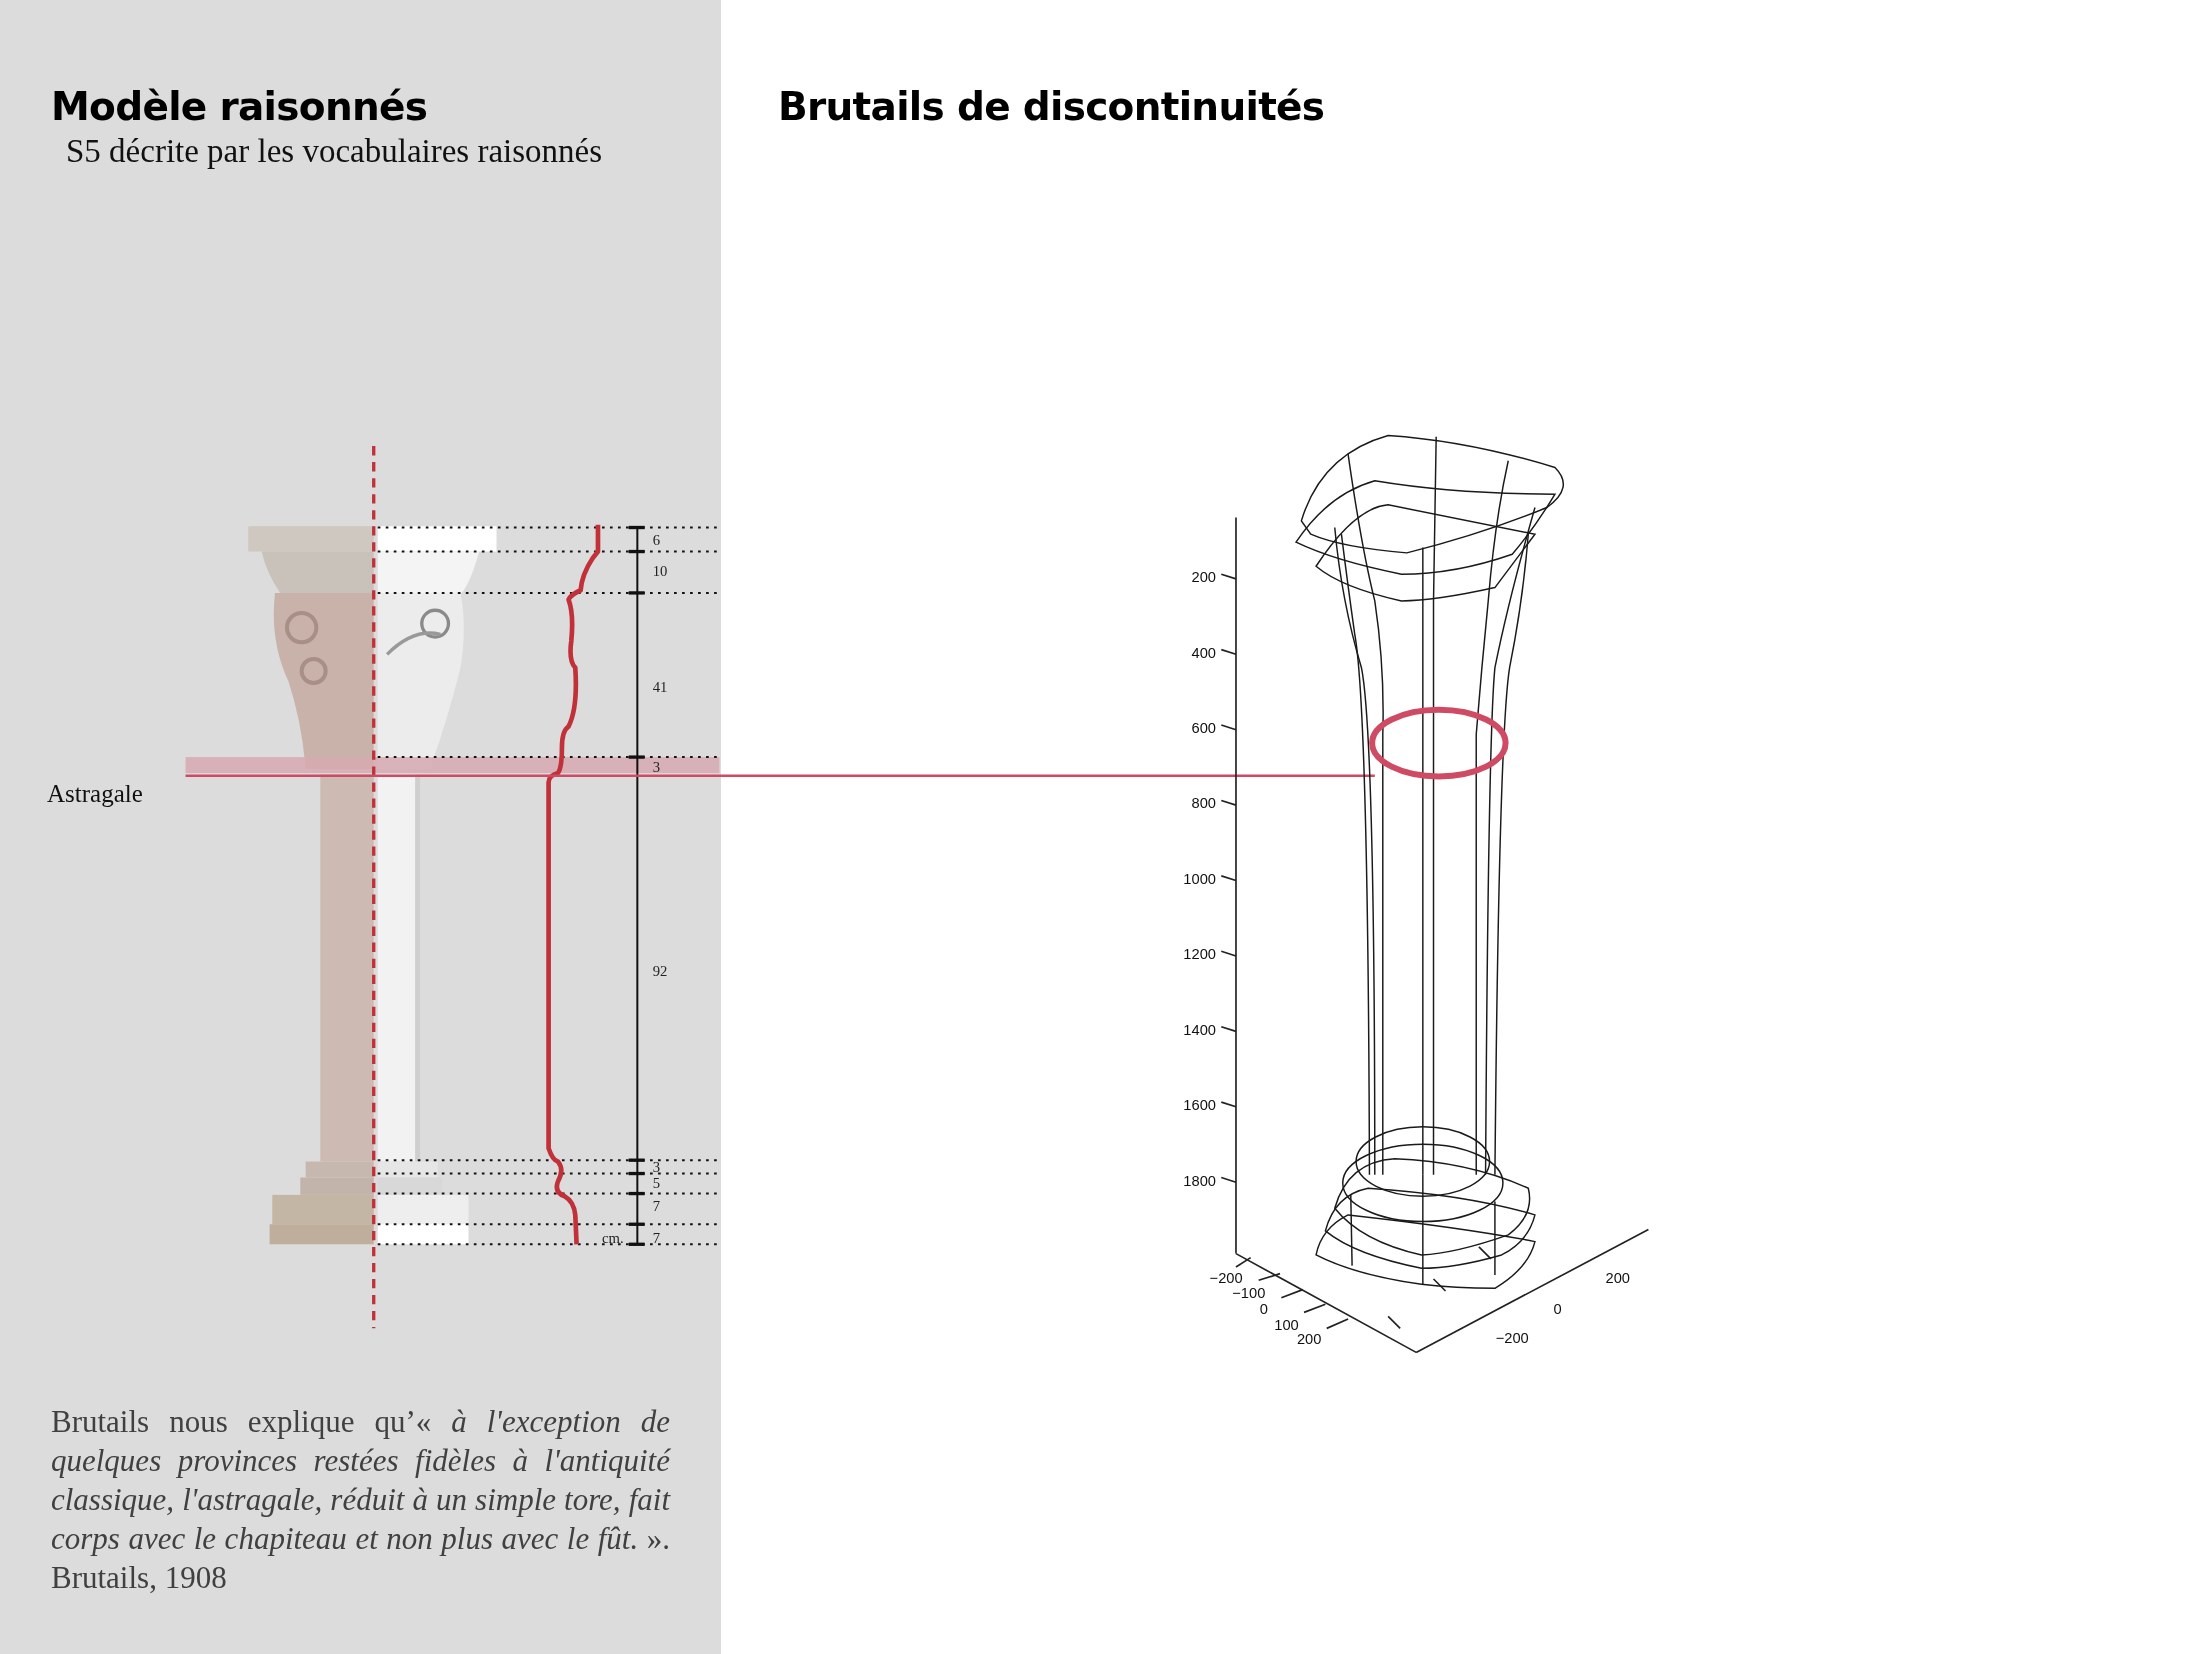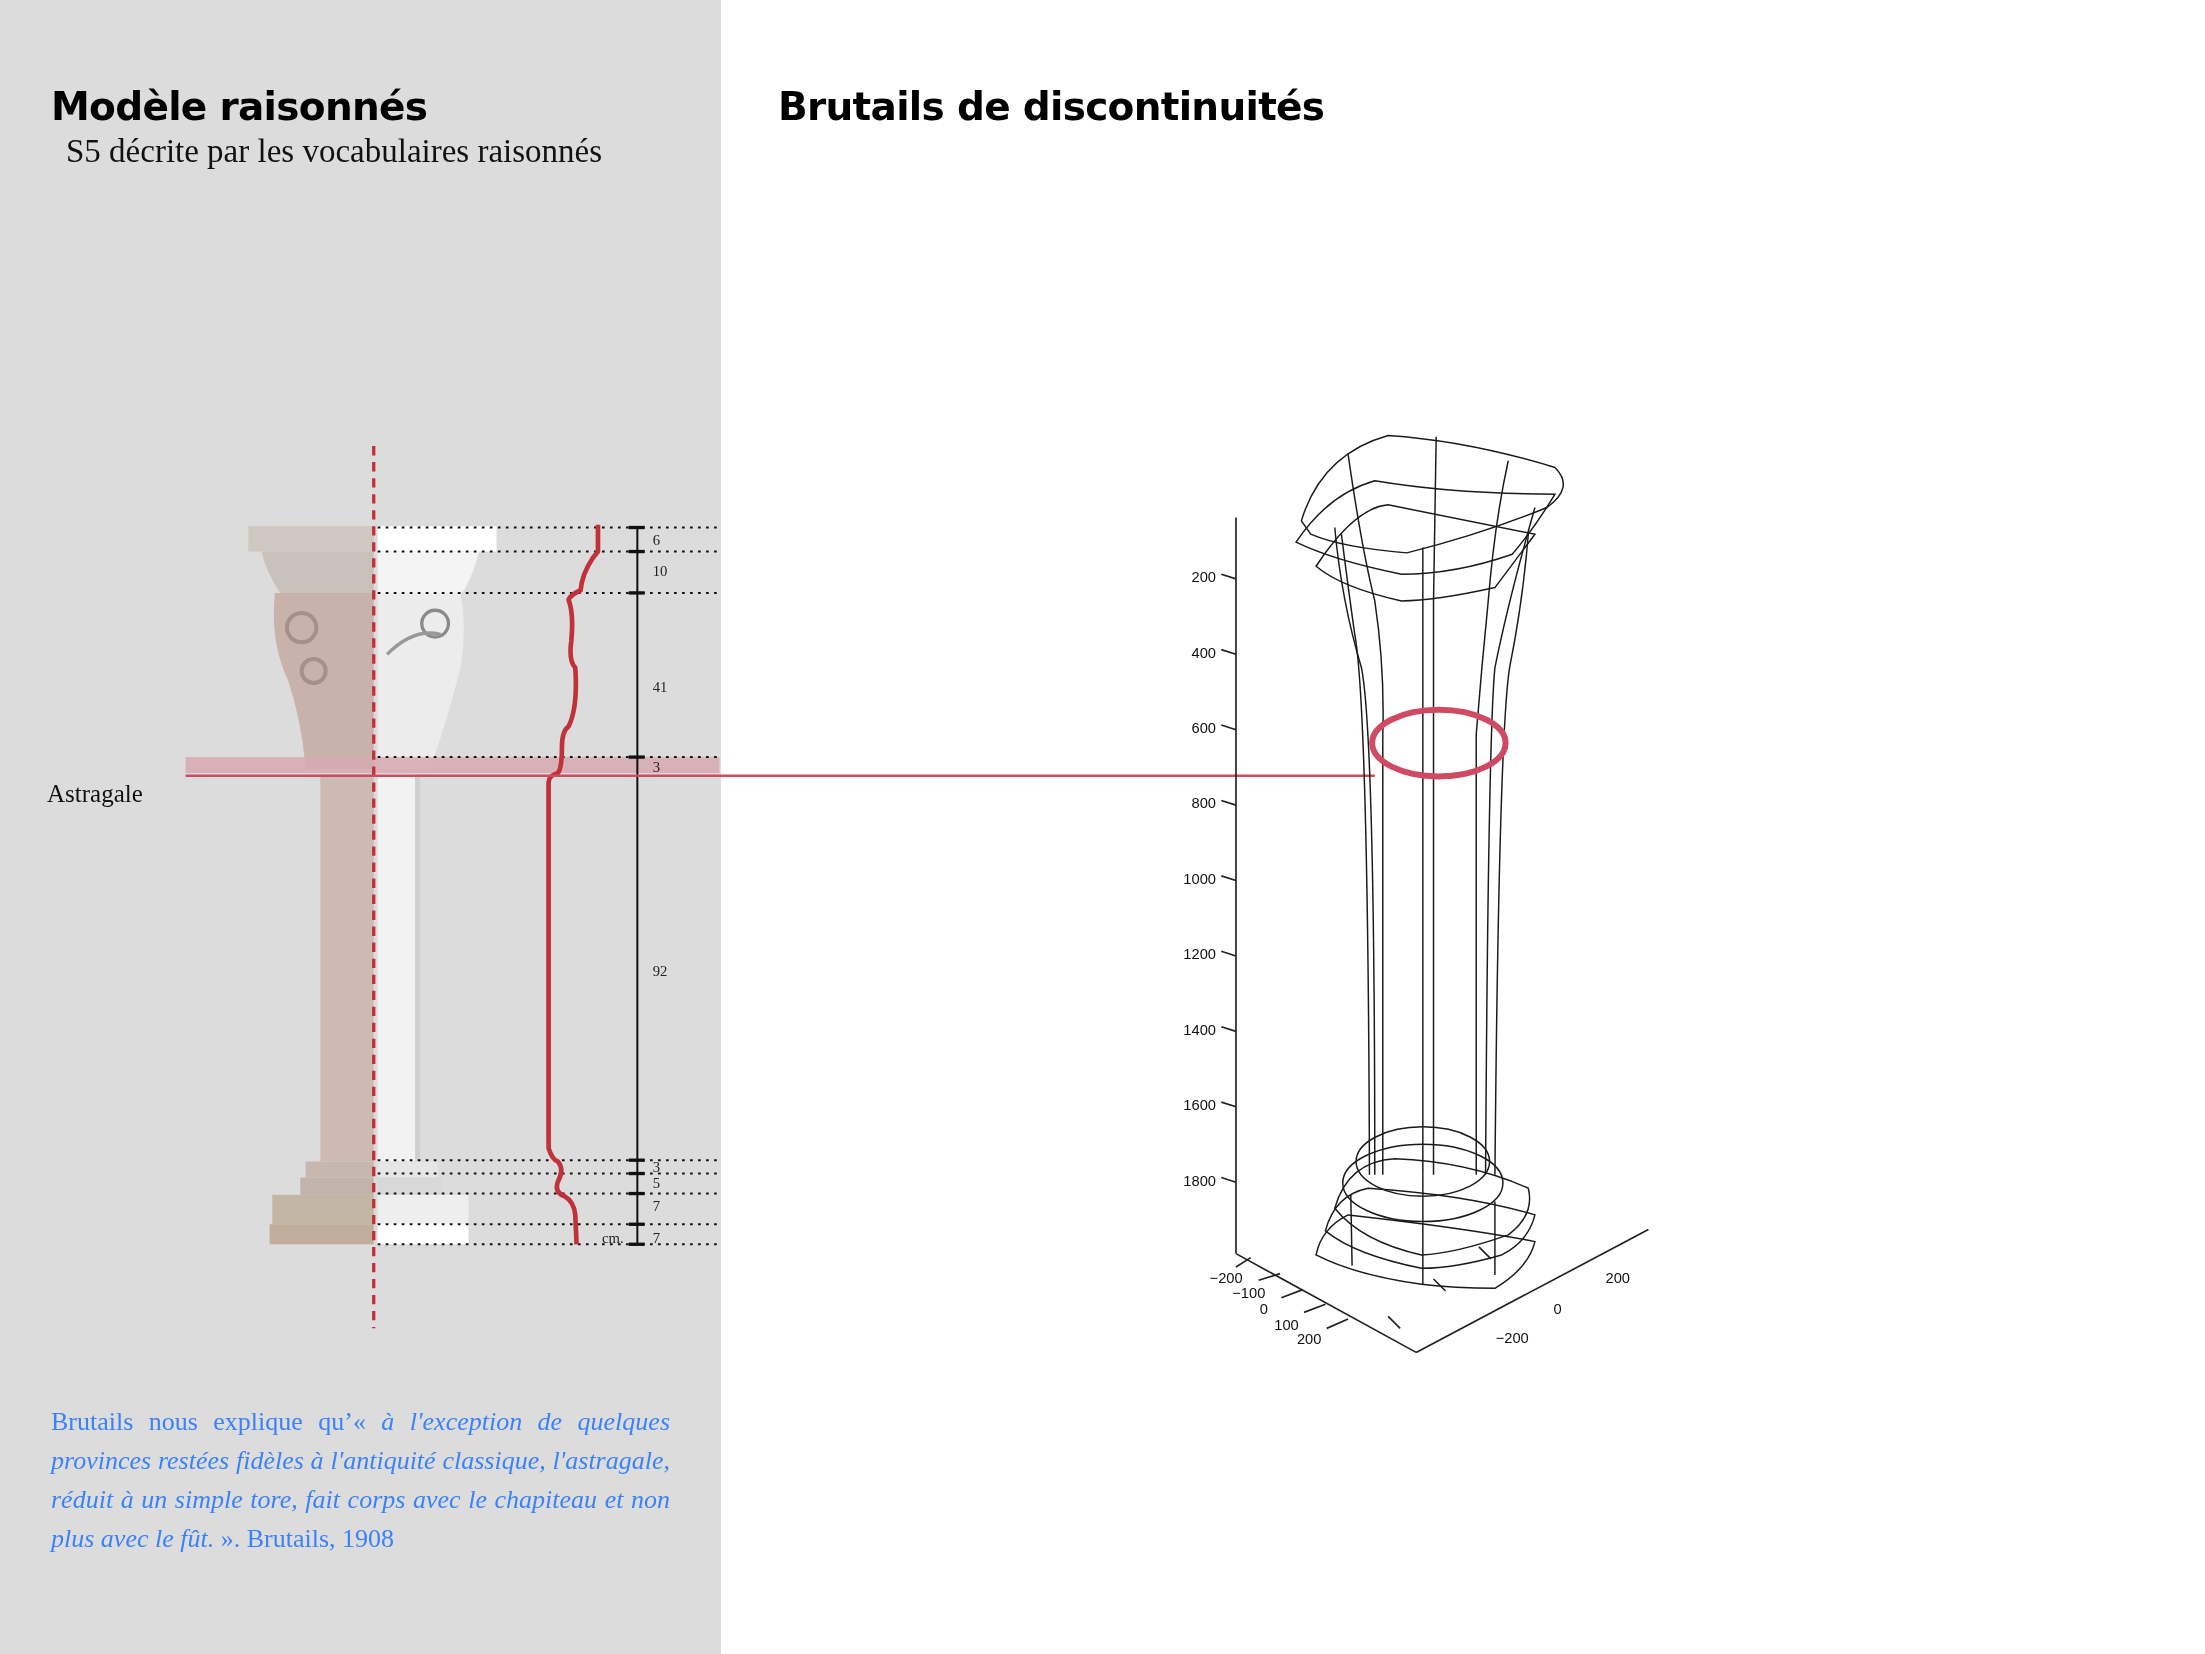--- a/index.html
+++ b/index.html
@@ -1,21 +1,21 @@
 <!DOCTYPE html>
 <html style="font-size:10.7px"><head>
 <meta charset="utf-8">
 <style>
   html, body { margin:0; padding:0; }
   body { width:2205px; height:1655px; position:relative; background:#ffffff; overflow:hidden; font-family:"Liberation Serif", serif; }
   .left-panel { position:absolute; left:0; top:0; width:721px; height:1655px; background:#dcdcdc; }
   .title { position:absolute; font-family:"DejaVu Sans", sans-serif; font-weight:bold; font-size:39px; color:#000; letter-spacing:-0.7px; white-space:nowrap; }
   .subtitle { position:absolute; font-family:"Liberation Serif", serif; font-size:33px; color:#111; white-space:nowrap;margin-left:15px; }
   .label { position:absolute; font-family:"Liberation Serif", serif; font-size:25px; color:#111; }
-  .quote { position:absolute; left:51px; top:1402px; width:619px; font-family:"Liberation Serif", serif; font-size:26px; line-height:39px; color:#3b82f6; text-align:justify; }
+  .quote { position:absolute; left:51px; top:1402px; width:619px; font-family:"Liberation Serif", serif; font-size:31px; line-height:39px; color:#404040; text-align:justify; }
   .quote em { font-style:italic; }
   svg { position:absolute; left:0; top:0; }
   .tick-lbl { font-family:"Liberation Serif", serif; font-size:22px; fill:#222; }
   .ax-lbl { font-family:"Liberation Sans", sans-serif; font-size:22px; fill:#111; }
 </style>
 </head>
 <body>
 
 <div class="left-panel"></div>
 

